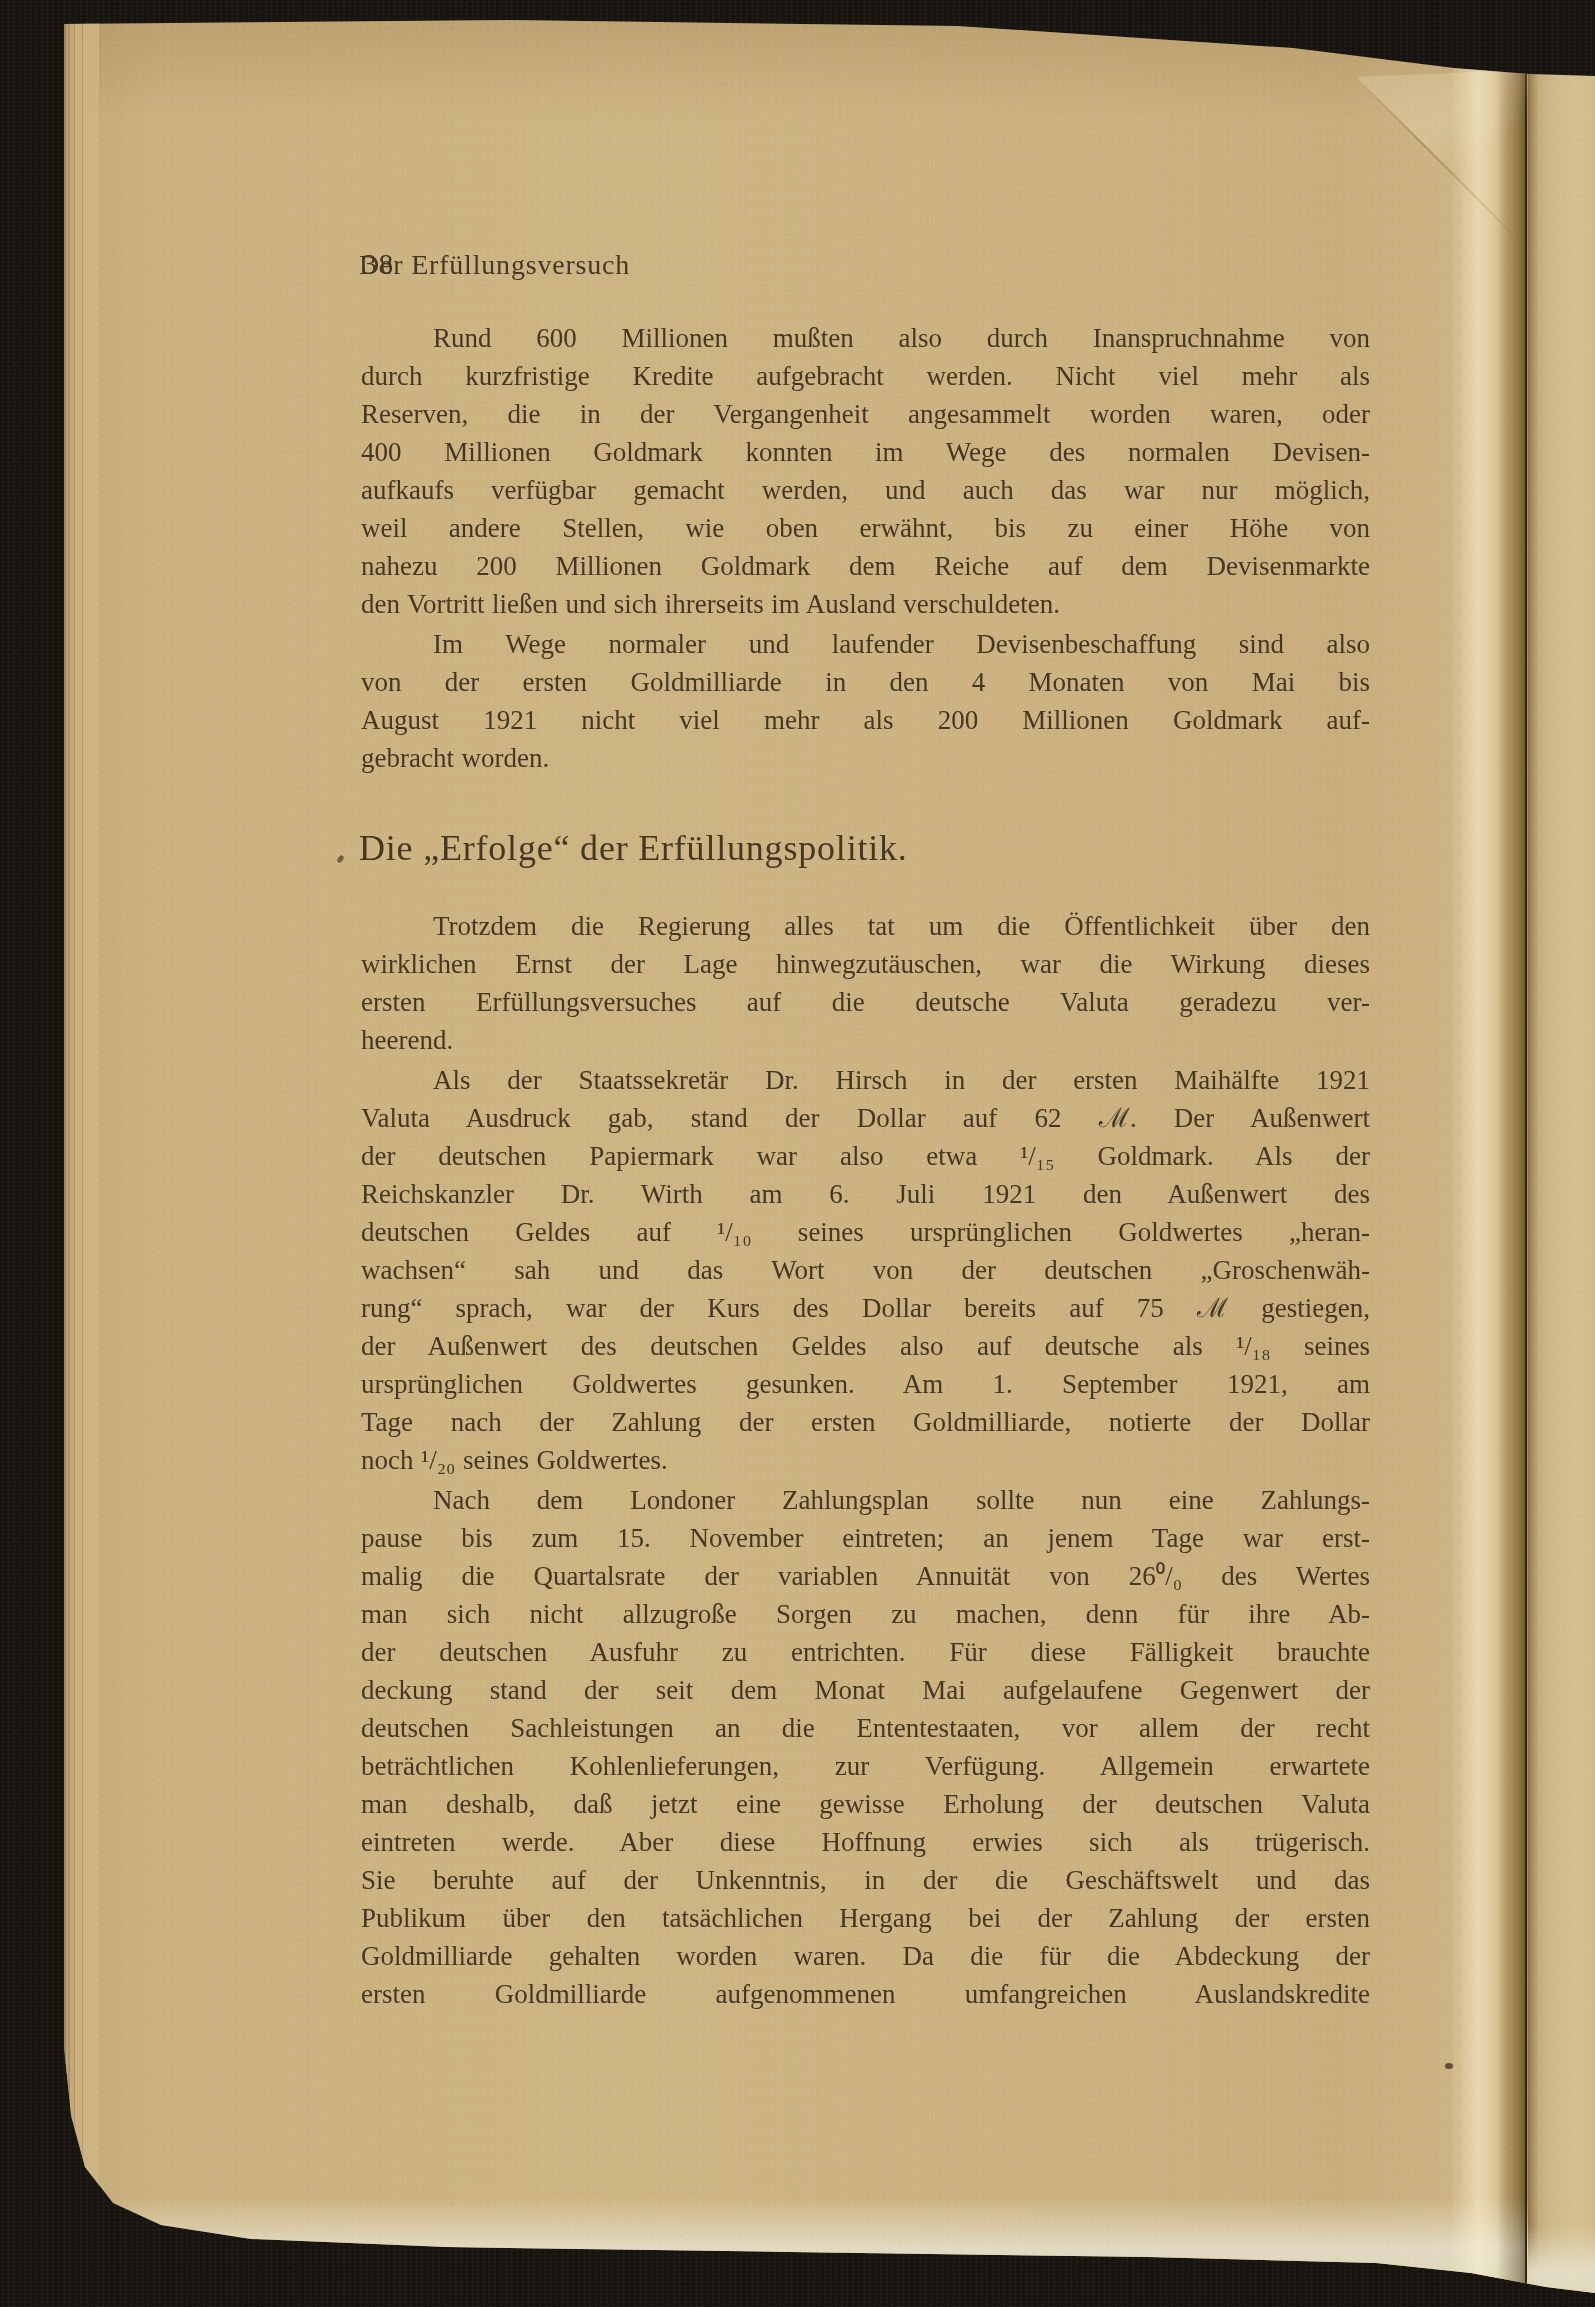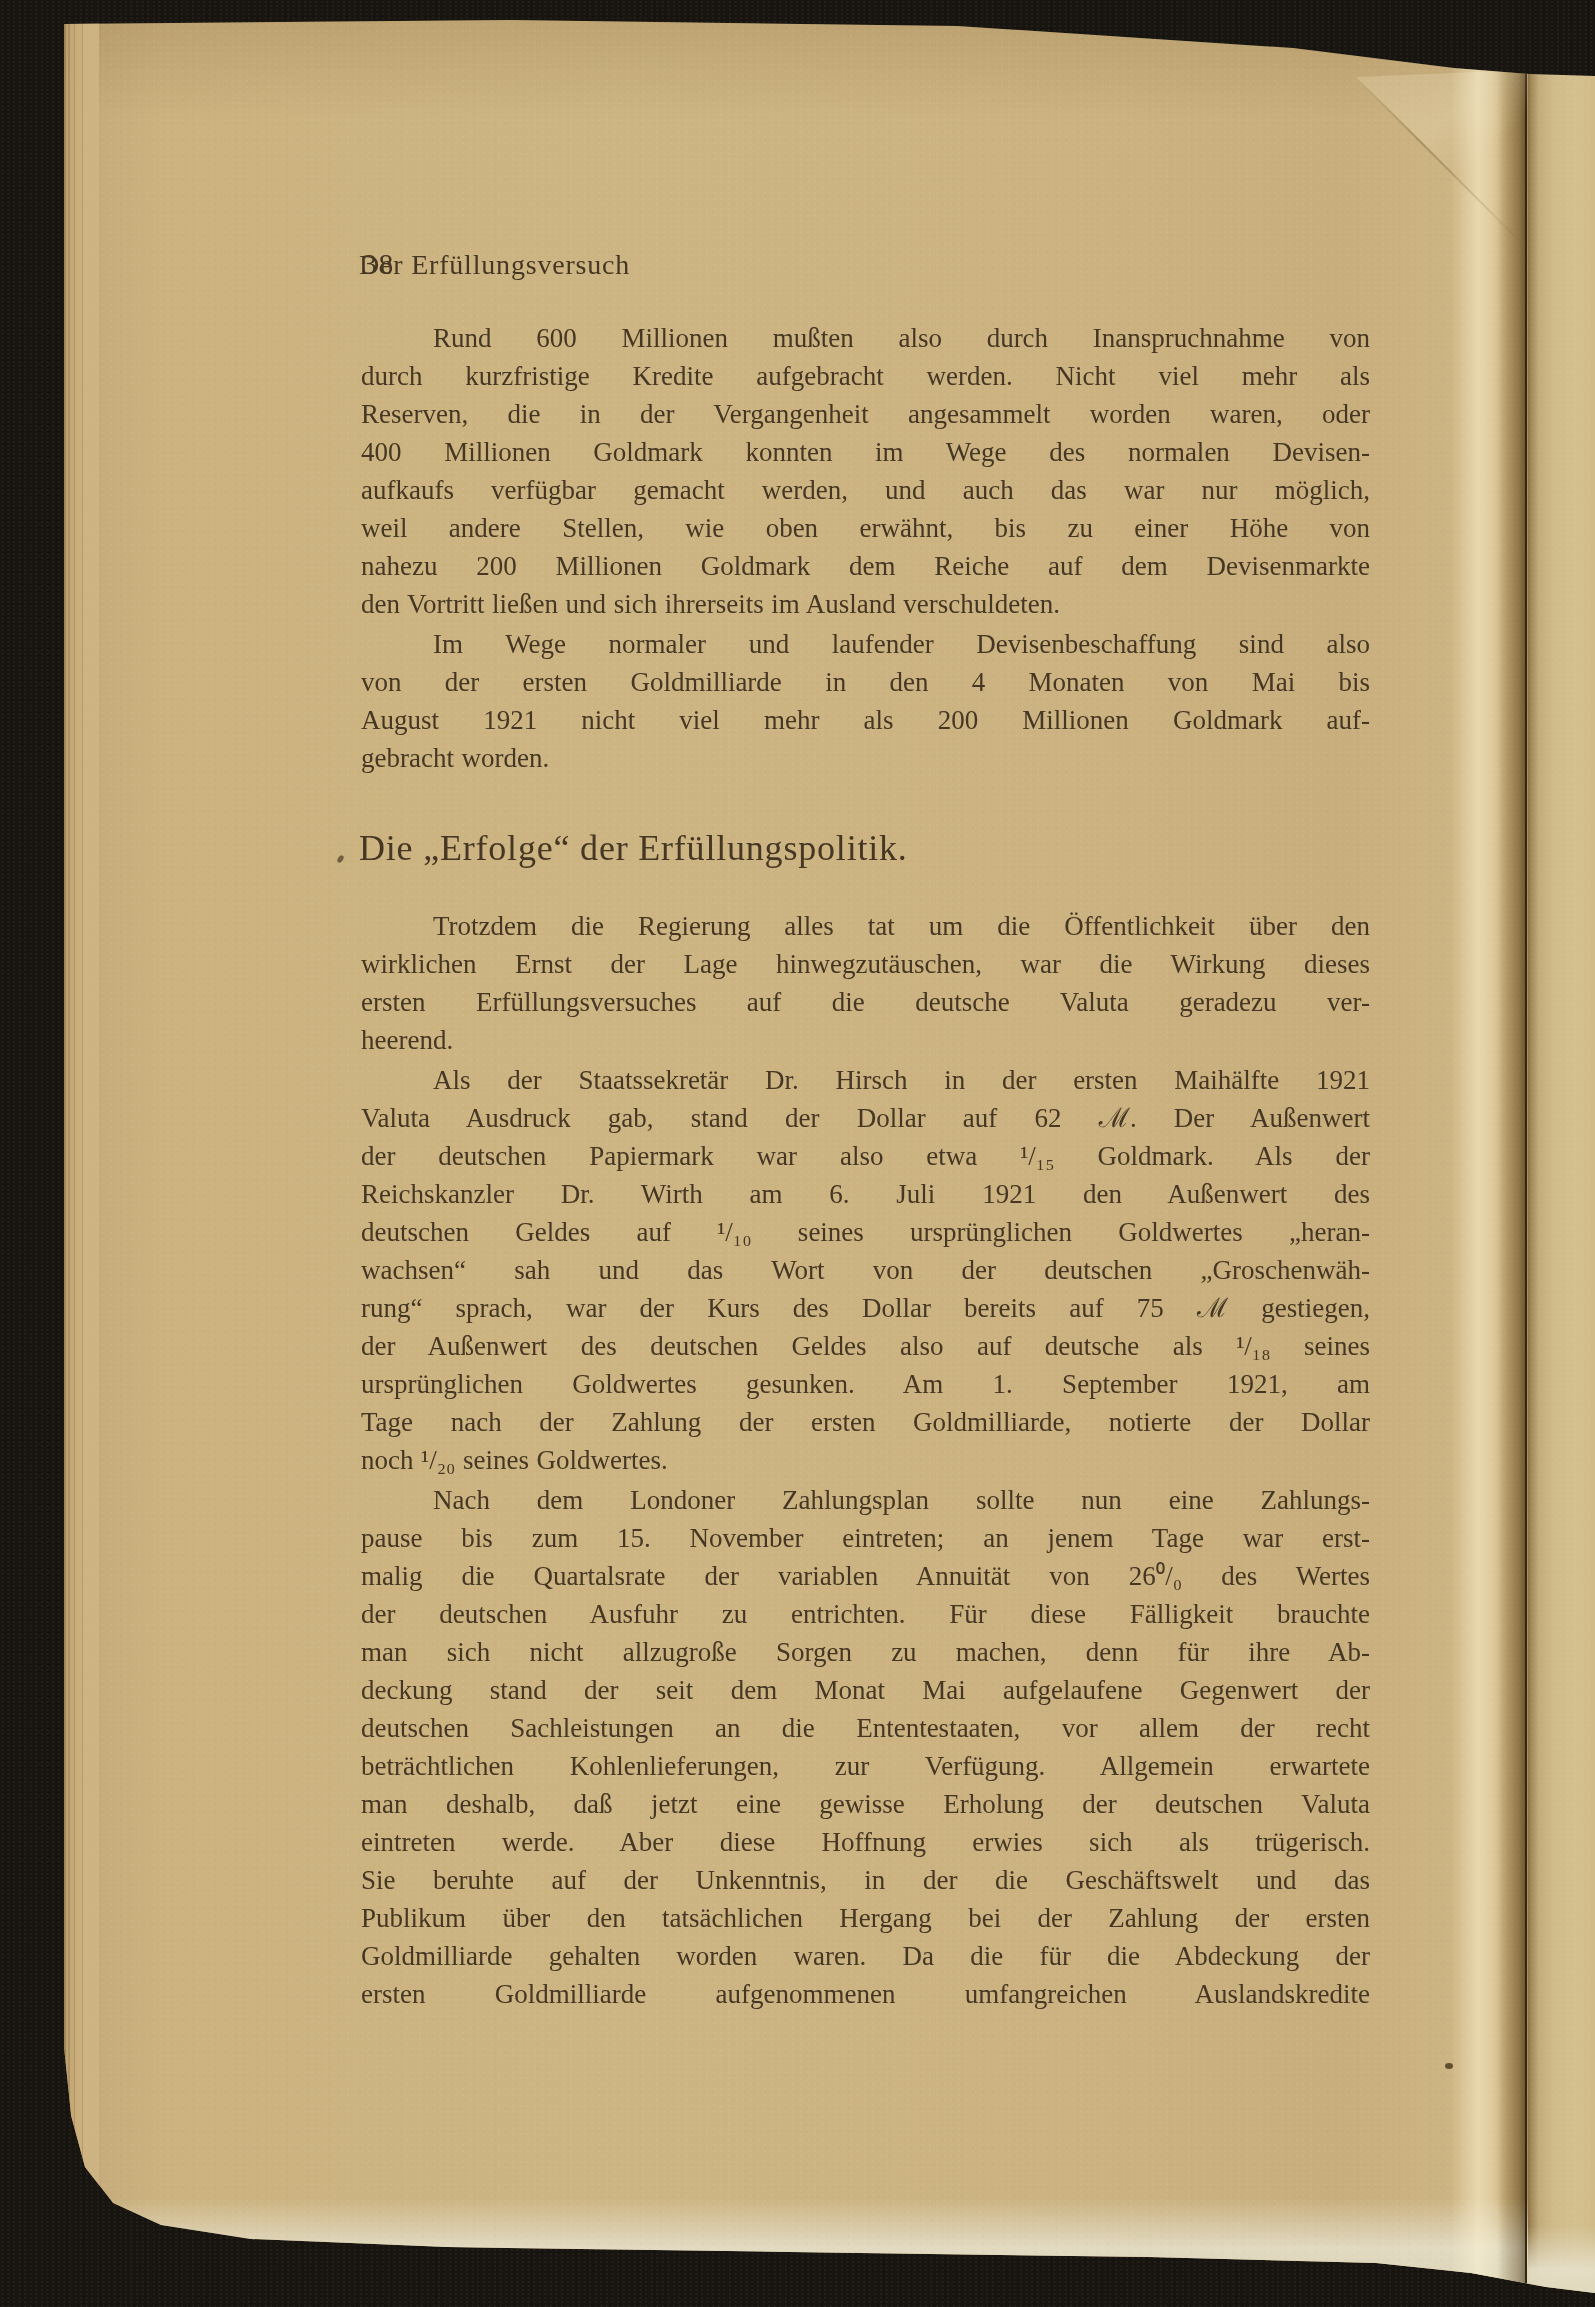--- a/index.html
+++ b/index.html
@@ -138,22 +138,22 @@
           <div class="line">rung“ sprach, war der Kurs des Dollar bereits auf 75 ℳ gestiegen,</div>
           <div class="line">der Außenwert des deutschen Geldes also auf deutsche als ¹/₁₈ seines</div>
           <div class="line">ursprünglichen Goldwertes gesunken. Am 1. September 1921, am</div>
           <div class="line">Tage nach der Zahlung der ersten Goldmilliarde, notierte der Dollar</div>
           <div class="line no-stretch">noch ¹/₂₀ seines Goldwertes.</div>
         </div>
         <div class="para">
           <div class="line indent">Nach dem Londoner Zahlungsplan sollte nun eine Zahlungs-</div>
           <div class="line">pause bis zum 15. November eintreten; an jenem Tage war erst-</div>
           <div class="line">malig die Quartalsrate der variablen Annuität von 26⁰/₀ des Wertes</div>
+          <div class="line">man sich nicht allzugroße Sorgen zu machen, denn für ihre Ab-</div>
           <div class="line">der deutschen Ausfuhr zu entrichten. Für diese Fälligkeit brauchte</div>
-          <div class="line">man sich nicht allzugroße Sorgen zu machen, denn für ihre Ab-</div>
           <div class="line">deckung stand der seit dem Monat Mai aufgelaufene Gegenwert der</div>
           <div class="line">deutschen Sachleistungen an die Ententestaaten, vor allem der recht</div>
           <div class="line">beträchtlichen Kohlenlieferungen, zur Verfügung. Allgemein erwartete</div>
           <div class="line">man deshalb, daß jetzt eine gewisse Erholung der deutschen Valuta</div>
           <div class="line">eintreten werde. Aber diese Hoffnung erwies sich als trügerisch.</div>
           <div class="line">Sie beruhte auf der Unkenntnis, in der die Geschäftswelt und das</div>
           <div class="line">Publikum über den tatsächlichen Hergang bei der Zahlung der ersten</div>
           <div class="line">Goldmilliarde gehalten worden waren. Da die für die Abdeckung der</div>
           <div class="line">ersten Goldmilliarde aufgenommenen umfangreichen Auslandskredite</div>
         </div>

